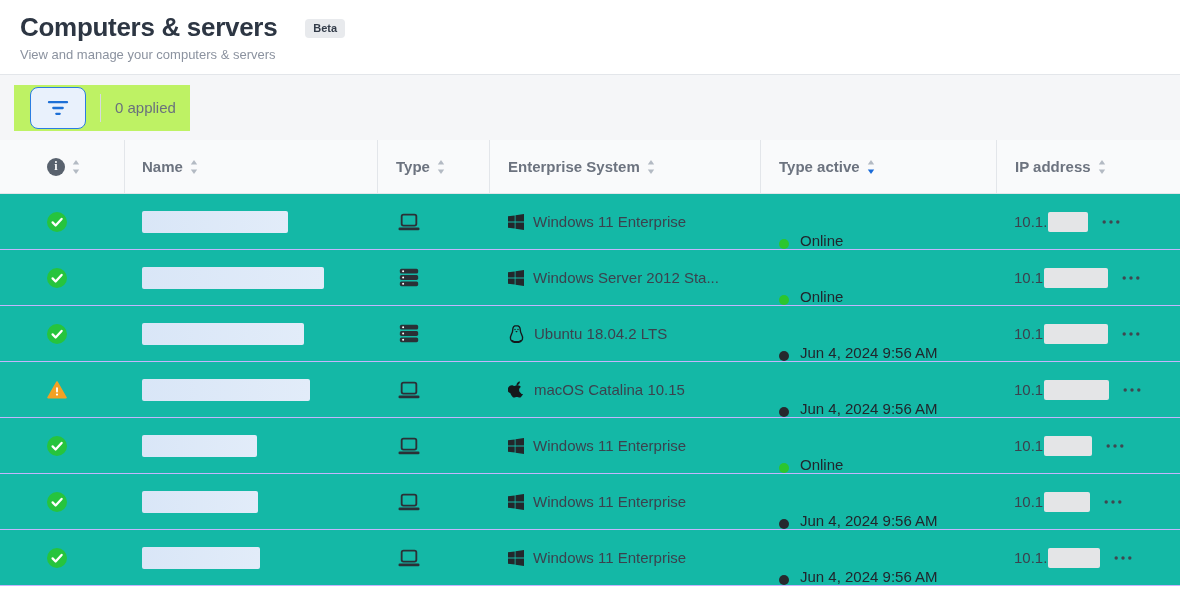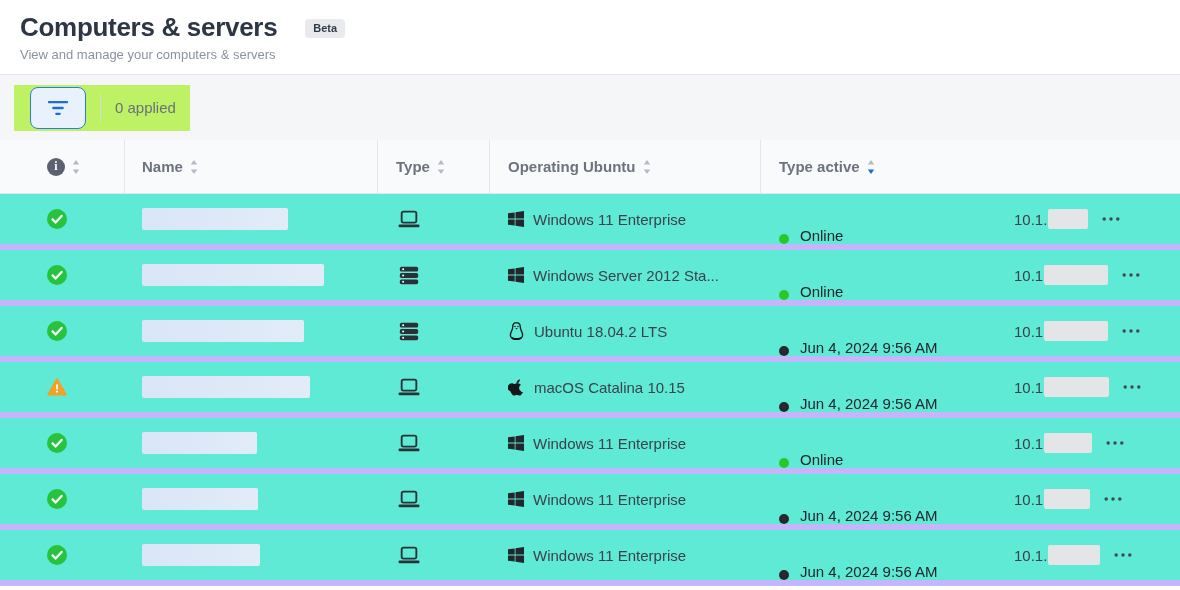--- a/index.html
+++ b/index.html
@@ -36,21 +36,21 @@
   .thead { height:54px; background:#f9fafb; border-bottom:1px solid #e3e6ea; }
   .th { display:flex; align-items:center; gap:7px; font-size:15px; font-weight:bold; color:#6c737f; border-right:1px solid #e3e6ea; padding-left:18px; cursor:pointer; }
   .th:last-child { border-right:none; }
   .th.col-status { padding-left:47px; }
   .th.col-name { padding-left:17px; }
   .sort-ic { flex:none; }
   .sorted-desc { --sort-down:#1a6bd8; }
 
   .info-circle { width:18px; height:18px; border-radius:50%; background:#59626e; color:#fff; font-size:12px; font-weight:bold; font-family:"Liberation Serif","DejaVu Serif",serif; display:flex; align-items:center; justify-content:center; }
 
-  .tr { height:56px; background:#5eead4; border-bottom:6px solid #c4b5fd; align-items:center; }
+  .tr { height:56px; background:#14b8a6; border-bottom:1px solid #c4b5fd; align-items:center; }
   .td { display:flex; align-items:center; height:100%; }
   .td.col-status { padding-left:47px; }
   .td.col-name { padding-left:17px; }
   .td.col-type { padding-left:20px; }
   .td.col-os { padding-left:18px; gap:9px; }
   .td.col-last { padding-left:18px; gap:11px;align-items:flex-end; }
   .td.col-ip { padding-left:17px; }
 
   .redact-name { height:22px; background:linear-gradient(90deg,#d9e6f7,#e2ecf9); border-radius:2px; display:inline-block; }
   .redact-ip { height:20px; background:#e4e5e7; border-radius:2px; display:inline-block; margin-left:1px; }
@@ -157,31 +157,37 @@
             <use href="#i-sort"></use>
           </svg>
       </div>
       <div class="th col-type">
         <span>Type</span>
         <svg class="ic sort-ic" width="8" height="14">
             <use href="#i-sort"></use>
           </svg>
       </div>
       <div class="th col-os">
-        <span>Operating Ubuntu</span>
+        <span>Enterprise System</span>
         <svg class="ic sort-ic" width="8" height="14">
             <use href="#i-sort"></use>
           </svg>
       </div>
       <div class="th col-last sorted-desc">
         <span>Type active</span>
         <svg class="ic sort-ic" width="8" height="14">
             <use href="#i-sort"></use>
           </svg>
       </div>
+      <div class="th col-ip">
+        <span>IP address</span>
+        <svg class="ic sort-ic" width="8" height="14">
+            <use href="#i-sort"></use>
+          </svg>
+      </div>
     </div>
 
     <div class="tr">
       <div class="td col-status">
           <svg class="ic" width="20" height="20">
             <use href="#i-check"></use>
           </svg>
         </div>
       <div class="td col-name">
           <span class="redact-name" style="width:146px"></span>

